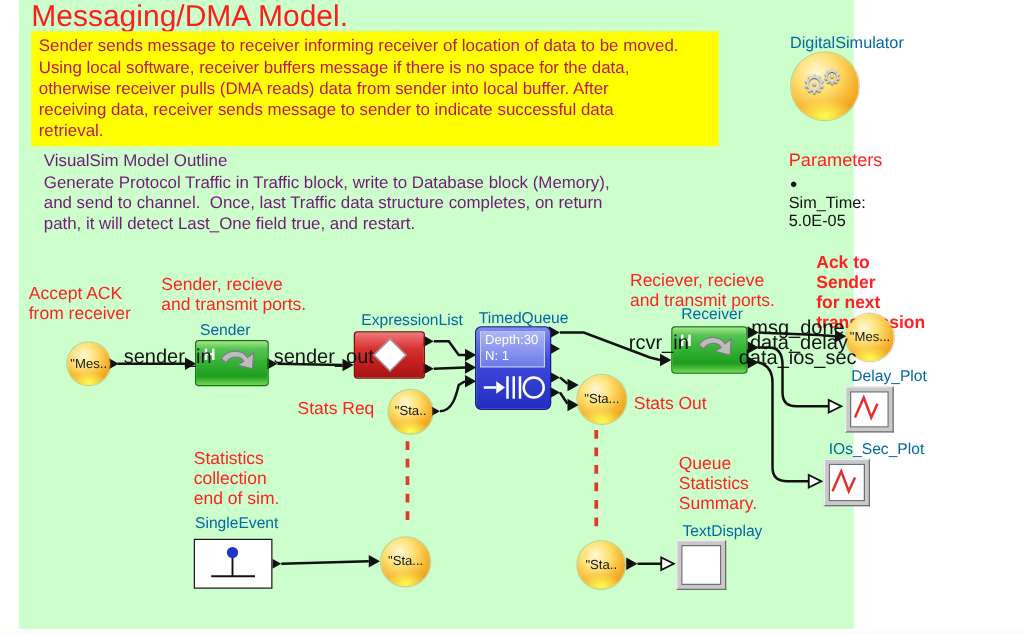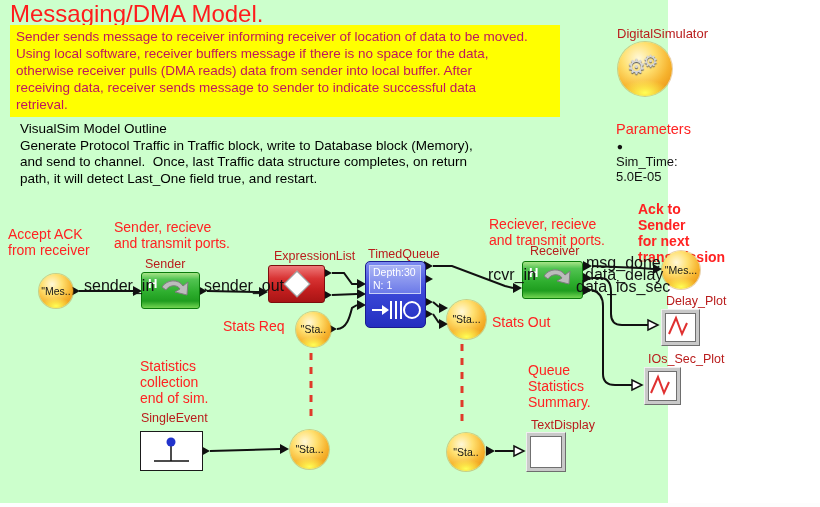--- a/index.html
+++ b/index.html
@@ -1,27 +1,27 @@
 <!DOCTYPE html>
 <html><head>
 <meta charset="utf-8">
 <style>
   html,body{margin:0;padding:0;}
   body{width:820px;height:507px;overflow:hidden;background:#fff;
        font-family:"Liberation Sans", sans-serif;}
-  #canvas{position:relative;width:668px;height:507px;background:#ccffcc;}
+  #canvas{position:relative;width:668px;height:507px;background:#ccffcc;margin-left:15px;}
   .abs{position:absolute;}
   .ann{position:absolute;color:#ff2222;font-size:14px;line-height:16px;white-space:pre-line;}
-  .blocklabel{position:absolute;color:#b91c1c;font-size:12.5px;white-space:nowrap;}
+  .blocklabel{position:absolute;color:#0369a1;font-size:12.5px;white-space:nowrap;}
   .portlabel{position:absolute;color:#111;font-size:16px;white-space:nowrap;}
   #title{left:10px;top:0px;font-size:24px;color:#ff1c1c;white-space:nowrap;}
   #note{left:10px;top:25px;width:550px;height:92px;background:#ffff00;
         box-sizing:border-box;padding:3px 6px;color:#be185d;font-size:13.5px;
         line-height:17px;white-space:pre-line;}
-  #outline{left:20px;top:121px;color:#000000;font-size:13.5px;line-height:16.5px;white-space:pre-wrap;}
+  #outline{left:20px;top:121px;color:#701a75;font-size:13.5px;line-height:16.5px;white-space:pre-wrap;}
   .ball{position:absolute;border-radius:50%;
         background:radial-gradient(ellipse 60% 32% at 50% 94%, #ffff55, rgba(255,255,85,0) 75%),
                    radial-gradient(circle at 38% 30%, #fff8d8 0%, #ffe070 32%, #f6b32e 62%, #eb9617 85%, #d87f10 100%);
         box-shadow:0 0 0 1px rgba(190,120,10,.35);}
   .node{text-align:center;color:#161616;font-size:10.5px;}
   .greenblock{position:absolute;border:1px solid #0b7c0b;border-radius:3px;
         background:linear-gradient(180deg,#a8e488 0%,#52c452 18%,#2eae2e 55%,#1f9d1f 80%,#73d653 100%);}
   .hletter{position:absolute;left:6px;top:3px;color:#fff;font-weight:bold;font-size:13px;}
   .redblock{position:absolute;border:1px solid #7d0d0d;border-radius:3px;
         background:linear-gradient(180deg,#ef7a7a 0%,#d83333 35%,#c41f1f 65%,#a81515 100%);}

